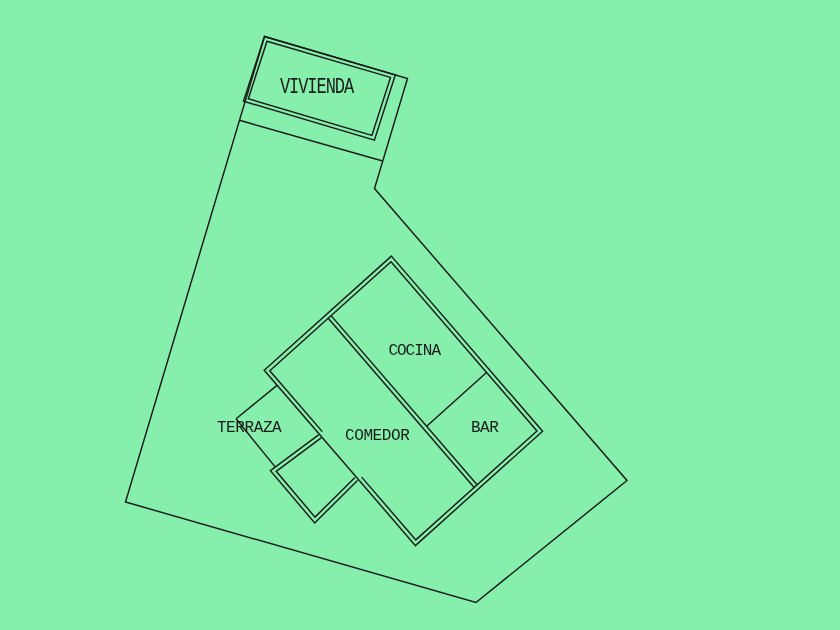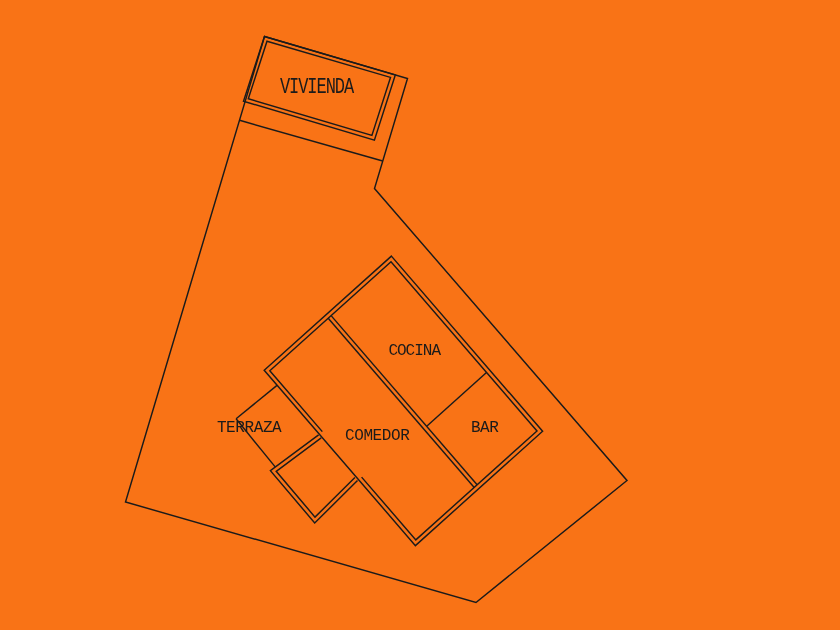--- a/index.html
+++ b/index.html
@@ -1,17 +1,17 @@
 <!DOCTYPE html>
 <html><head>
 <meta charset="utf-8">
 <title>Plano</title>
 <style>
   html, body { margin: 0; padding: 0; background: #ffffff; -webkit-font-smoothing: antialiased; }
-  .page { width: 840px; height: 630px; background: #f97316; position: relative; }
+  .page { width: 840px; height: 630px; background: #86efac; position: relative; }
   svg { display: block; }
   .ln { fill: none; stroke: #1b1b1b; stroke-width: 1.45; }
   text { fill: #1b1b1b; font-family: "Liberation Mono", monospace; -webkit-font-smoothing: antialiased; }
 </style>
 </head>
 <body>
 
 <div class="page">
 <svg width="840" height="630" viewBox="0 0 840 630">
 

